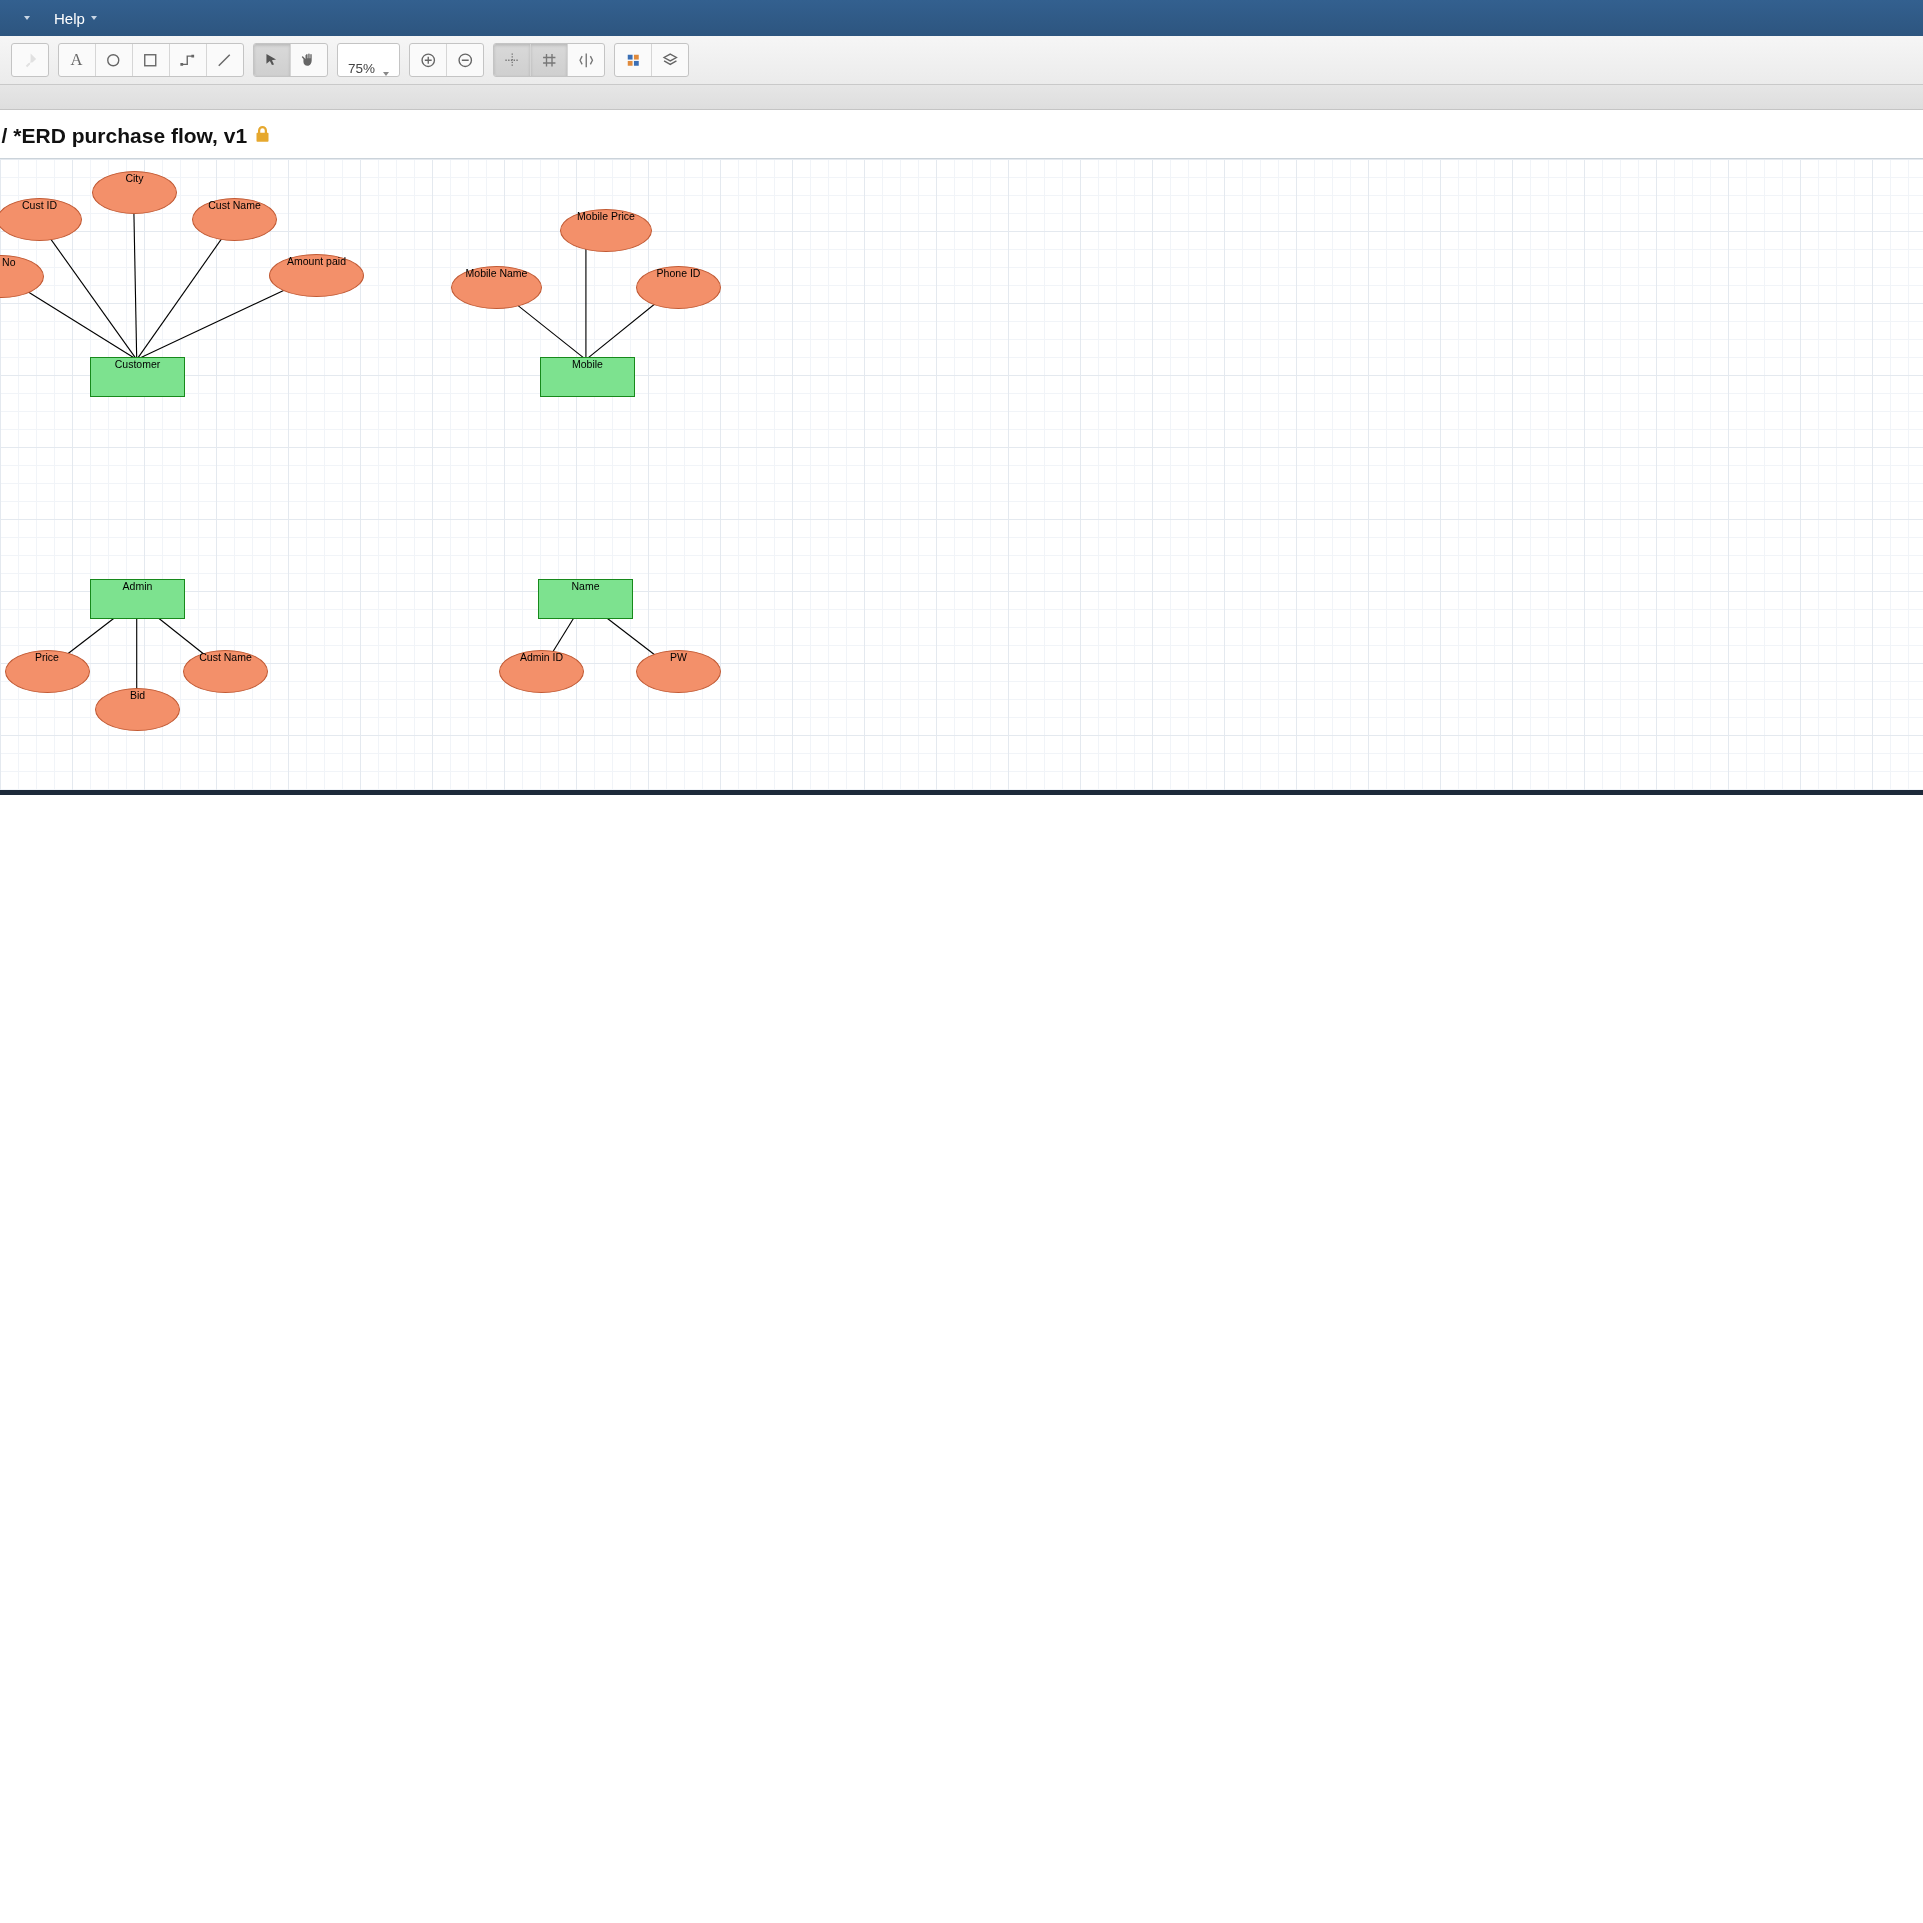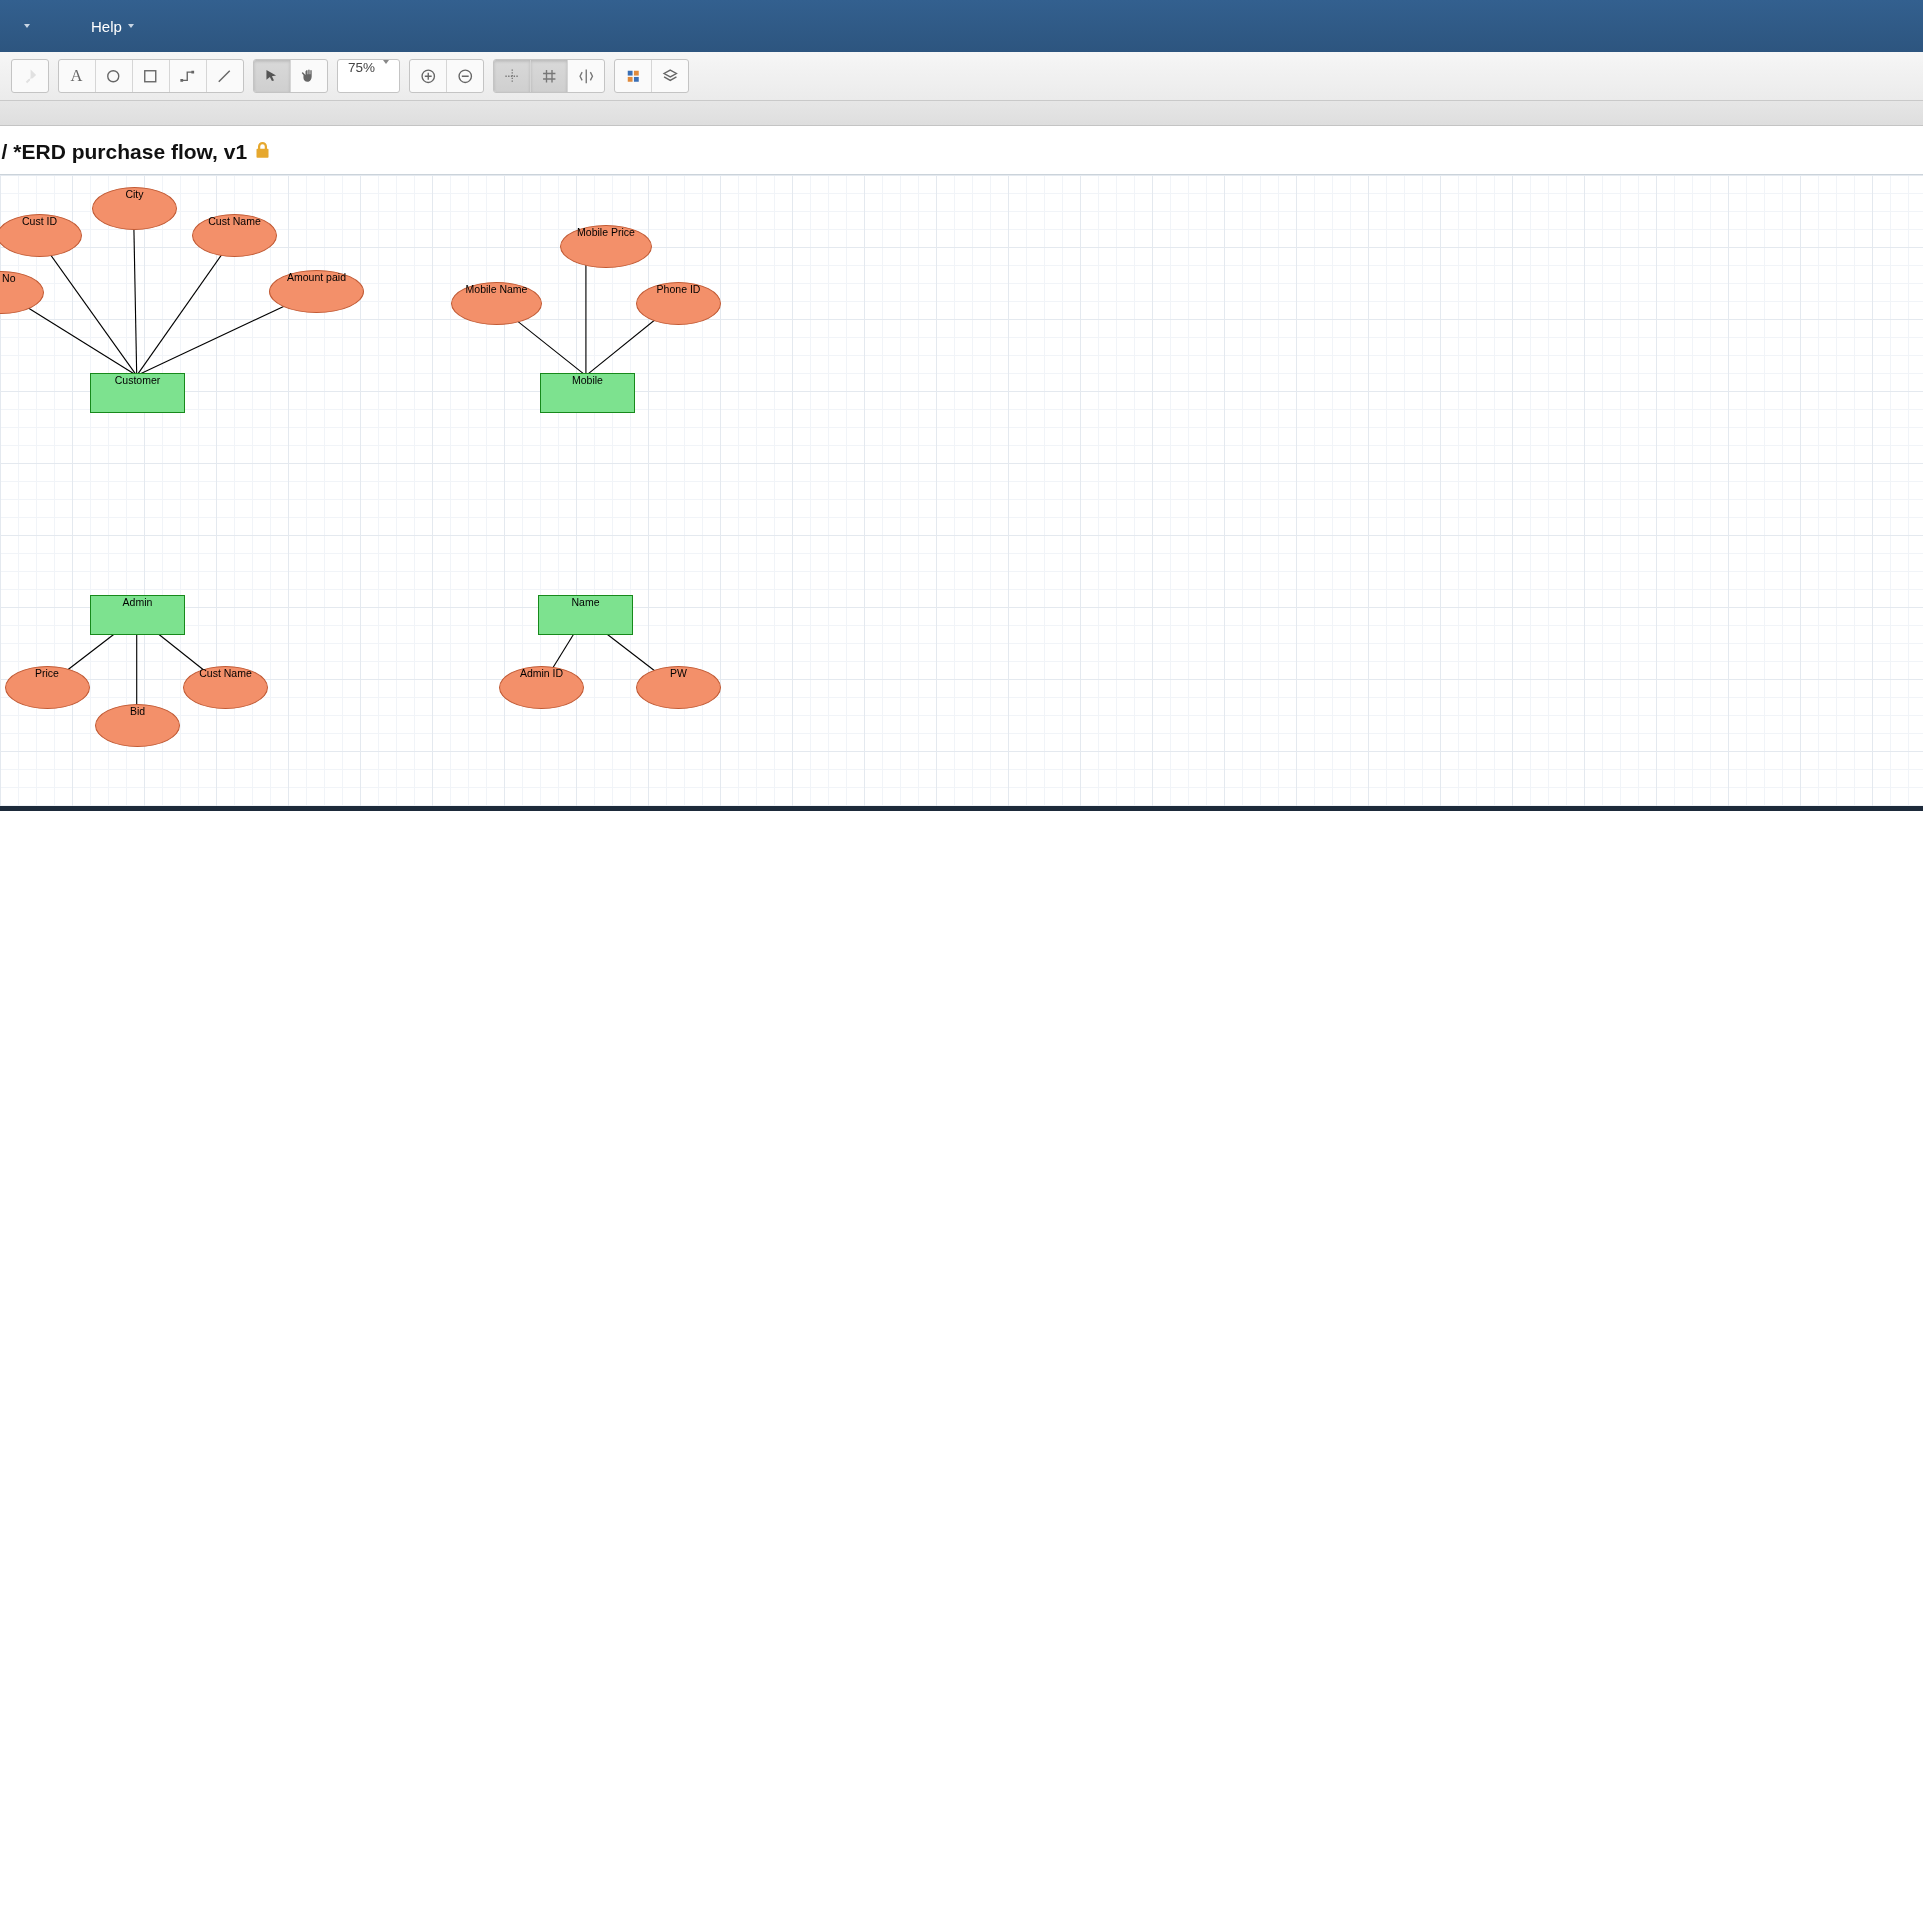--- a/index.html
+++ b/index.html
@@ -1,29 +1,29 @@
 <!DOCTYPE html>
 <html style="font-size:12px"><head>
 <meta charset="utf-8">
 <style>
   html,body{margin:0;padding:0;font-family:-apple-system,"Helvetica Neue",Arial,sans-serif;background:#fff;}
   
-  .menubar{background:#2f5b8f;background:linear-gradient(#33608f,#2d557f);height:36px;display:flex;align-items:center;color:#fff;padding:8px 9px;font-size:15px;gap:37px;}
+  .menubar{background:#2f5b8f;background:linear-gradient(#33608f,#2d557f);height:36px;display:flex;align-items:center;color:#fff;padding:0 9px;font-size:15px;}
   .menubar .menu-item{display:flex;align-items:center;padding:0 12px;height:100%;cursor:pointer;}
   .menubar .caret{margin-left:6px;width:0;height:0;border-left:3.8px solid transparent;border-right:3.8px solid transparent;border-top:4.5px solid #c9d6e4;}
   .menubar .invisible-caret{margin-left:-3px;}
   
   .toolbar{height:48px;background:linear-gradient(#f6f6f6,#ebebeb);border-bottom:0.8px solid #c9c9c9;display:flex;align-items:center;padding:0 6px;}
   .tool-group{display:flex;border:0.8px solid #c4c4c4;border-radius:3px;margin:0 4.5px;background:#fafafa;overflow:hidden;height:32px;}
   .tool-btn{width:36px;height:32px;display:flex;align-items:center;justify-content:center;border-right:0.8px solid #d6d6d6;color:#555;cursor:pointer;font-size:15px;}
   .tool-btn:last-child{border-right:none;}
   .tool-btn.active{background:linear-gradient(#d9d9d9,#cfcfcf);box-shadow:inset 0 1.5px 3px rgba(0,0,0,.15);}
   .tool-btn.faded{color:#bbb;}
   .tool-btn svg{width:16.5px;height:16.5px;}
-  .zoom-box{display:flex;align-items:flex-start;border:0.8px solid #c4c4c4;border-radius:3px;margin:0 4.5px;height:32px;background:#fff;padding:0 10.5px;font-size:13.5px;color:#444;}
+  .zoom-box{display:flex;align-items:flex-end;border:0.8px solid #c4c4c4;border-radius:3px;margin:0 4.5px;height:32px;background:#fff;padding:0 10.5px;font-size:13.5px;color:#444;}
   .zoom-box .caret-d{margin-left:7.5px;width:0;height:0;border-left:3.8px solid transparent;border-right:3.8px solid transparent;border-top:4.5px solid #888;}
   
   .strip{height:24px;background:linear-gradient(#e6e6e6,#dedede);border-bottom:0.8px solid #c4c4c4;}
   
   .doc-title{padding:13.5px 0 10.5px 1.5px;font-size:21px;font-weight:700;color:#111;display:flex;align-items:center;}
   .doc-title .slash{color:#111;margin-right:6px;}
   .doc-title .lock{margin-left:7.5px;}
   .doc-title .lock svg{width:15px;height:16.5px;}
   
   .canvas-wrap{border-top:0.8px solid #cbd3da;position:relative;height:631px;overflow:hidden;

